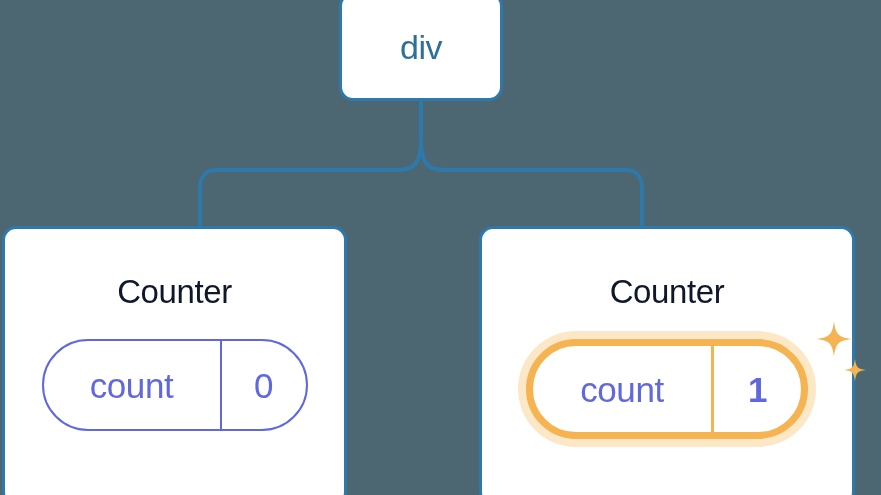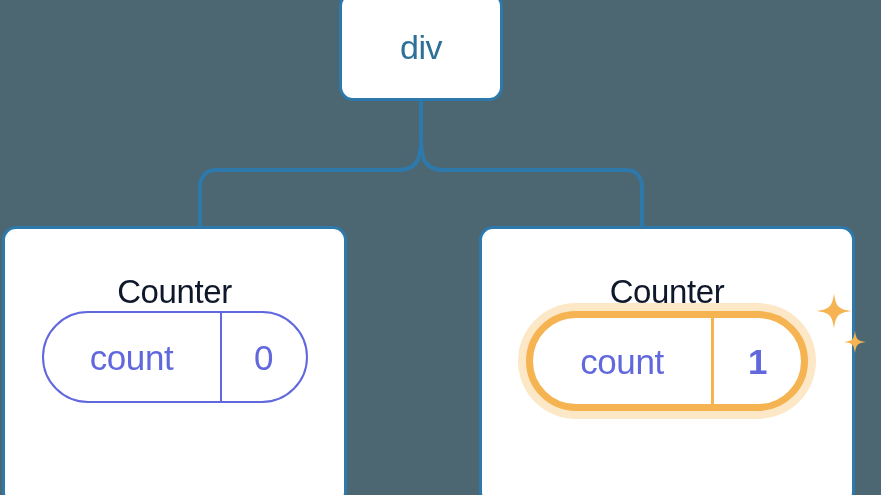--- a/index.html
+++ b/index.html
@@ -69,20 +69,21 @@
     font-size: 33px;
     color: #0f172a;
     letter-spacing: -0.4px;
     font-weight: 400;
     white-space: nowrap;
   }
 
   
   .pill-wrap {
     position: relative;
+    margin-top: 28px;
     display: flex;
     align-items: center;
     justify-content: center;
   }
 
   .pill {
     position: relative;
     box-sizing: border-box;
     display: flex;
     align-items: stretch;

